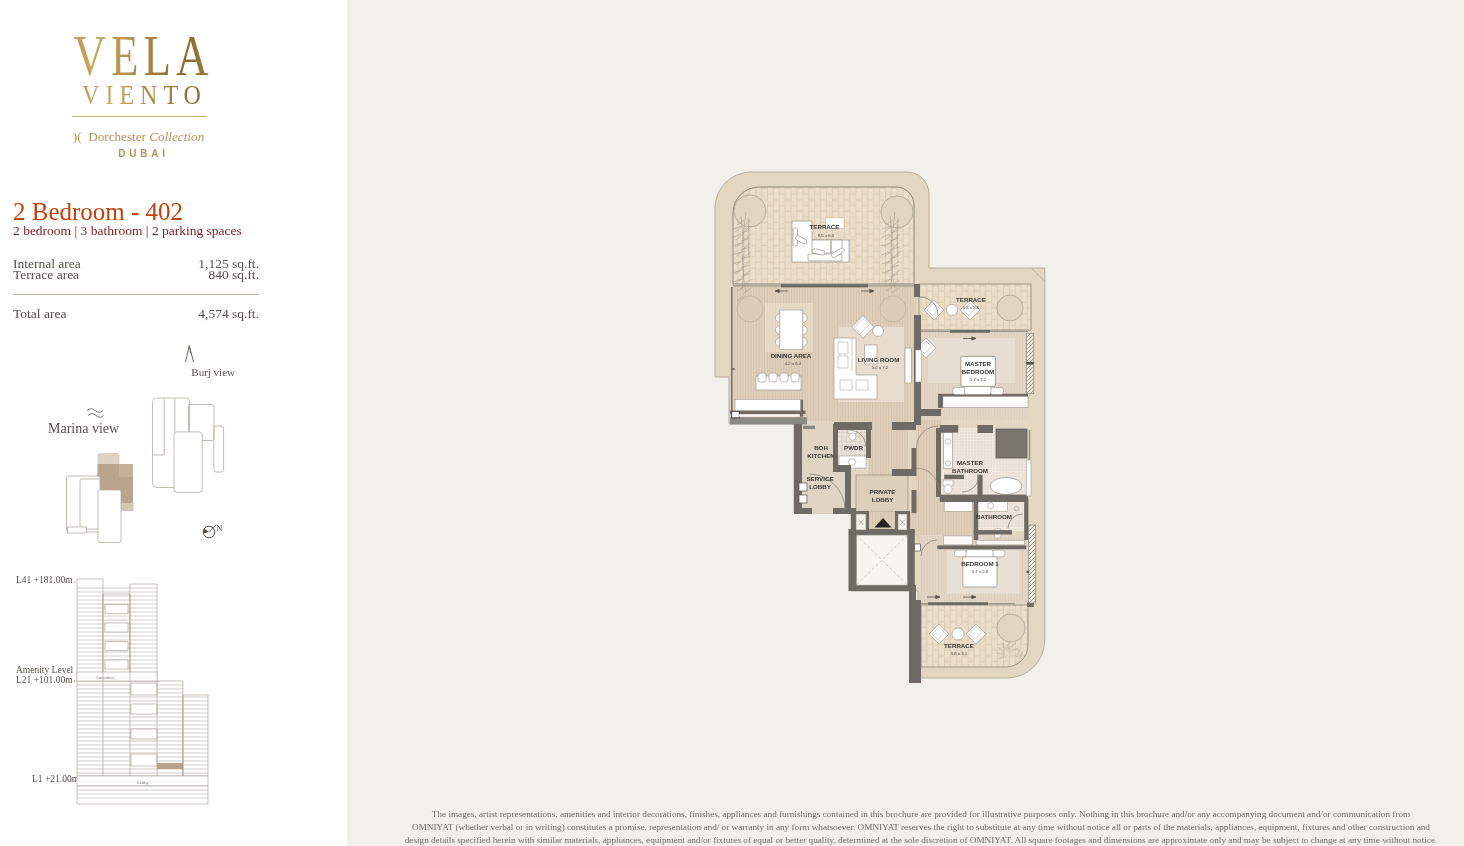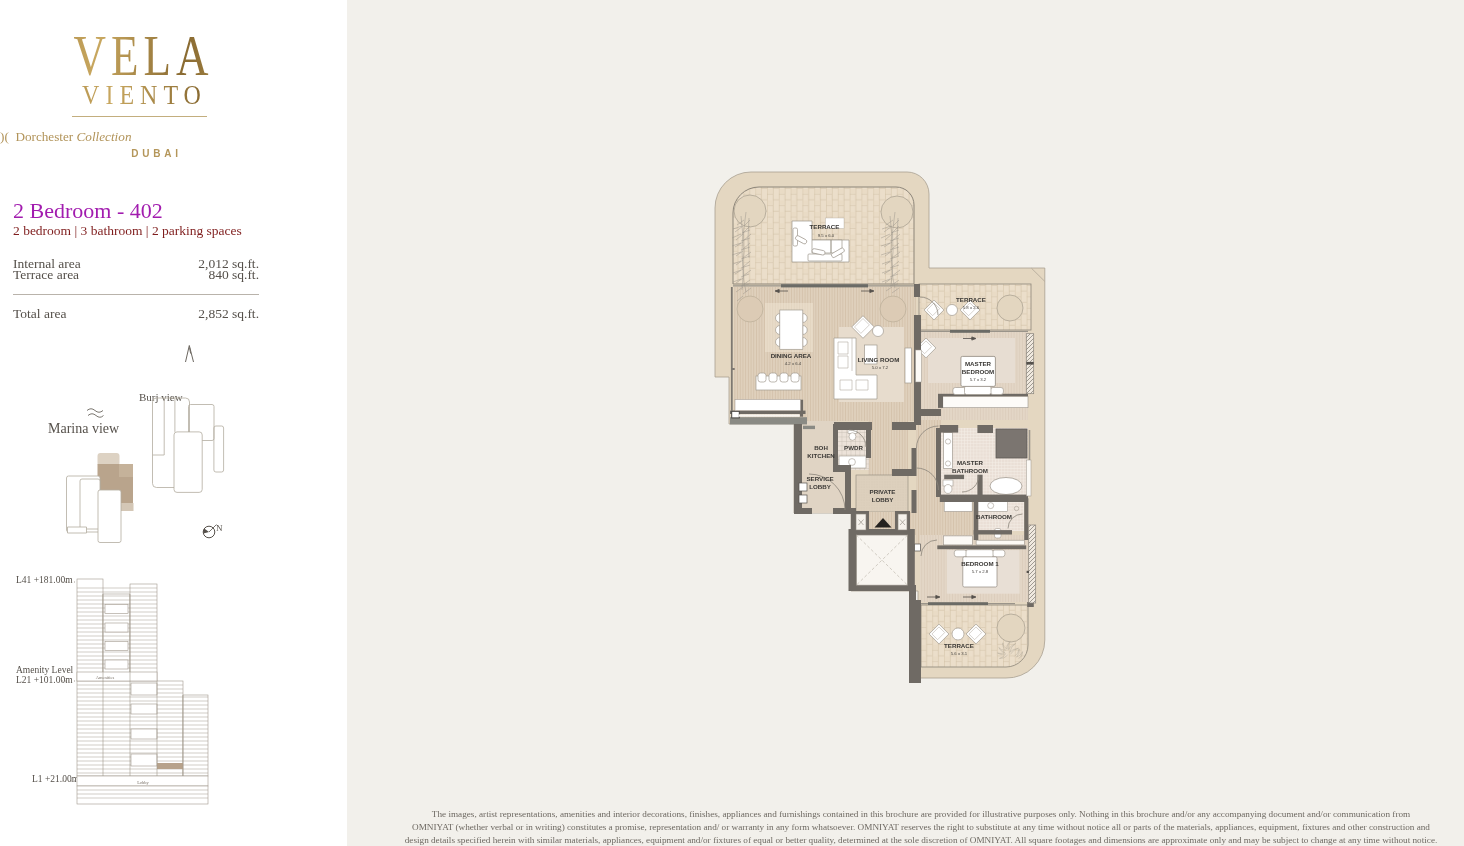--- a/index.html
+++ b/index.html
@@ -13,35 +13,35 @@
         letter-spacing:5px;padding-left:5px;font-weight:400;
         transform:scaleY(1.26);transform-origin:top;
         background:linear-gradient(100deg,#997739 0%,#c8a75f 35%,#8a6b32 65%,#c2a159 100%);
         -webkit-background-clip:text;background-clip:text;color:transparent;}
   #viento{left:0;top:82px;width:277px;text-align:center;font-size:24px;line-height:1;
         letter-spacing:6px;padding-left:6px;font-weight:400;
         transform:scaleY(1.10);transform-origin:top;
         background:linear-gradient(100deg,#997739 0%,#c8a75f 40%,#8a6b32 70%,#c2a159 100%);
         -webkit-background-clip:text;background-clip:text;color:transparent;}
   #goldline{left:72px;top:116px;width:135px;height:1px;background:#c3ae7e;}
-  #dorch{left:0;top:129px;width:277px;font-size:13.2px;color:#b2945a;}
+  #dorch{left:0;top:129px;width:277px;text-align:center;font-size:13.2px;color:#b2945a;}
   #dorch .coll{font-style:italic;}
   #dubai{left:0;top:148px;width:277px;text-align:center;font-size:10px;letter-spacing:3.8px;
-        padding-left:18px;color:#b4965a;font-weight:bold;font-family:"Liberation Sans",sans-serif;}
+        padding-left:5px;color:#b4965a;font-weight:bold;font-family:"Liberation Sans",sans-serif;}
   
-  #h1{left:13px;top:198px;font-size:22px;color:#a21caf;}
+  #h1{left:13px;top:198px;font-size:25px;color:#c2410c;}
   #h2{left:13px;top:223px;font-size:13.5px;color:#7f1d1d;}
   .row{left:13px;width:246px;font-size:13.5px;color:#55504a;}
   .row b{float:right;font-weight:normal;}
   #r1{top:256px}
   #r2{top:267px}
   #rline{left:13px;top:294px;width:246px;height:1px;background:#b9b3ab;}
   #r3{top:306px}
   
-  #burjtxt{left:139px;top:366px;width:96px;text-align:left;font-size:11px;color:#57524c;margin-top:25px;}
+  #burjtxt{left:139px;top:366px;width:96px;text-align:right;font-size:11px;color:#57524c;}
   #marinatxt{left:48px;top:421px;width:96px;font-size:14px;color:#57524c;}
   
   .elab{font-size:9.5px;color:#55504a;}
   #e1{left:16px;top:575px;}
   #e2{left:16px;top:665px;}
   #e3{left:16px;top:675px;}
   #e4{left:32px;top:774px;}
   
   #disc{left:378px;top:808px;width:1086px;text-align:center;font-size:9.2px;line-height:13px;color:#6e6962;}
 </style>
@@ -57,27 +57,27 @@
 <div class="abs" id="goldline"></div>
 
 <div class="abs" id="dorch">)(&nbsp;&nbsp;Dorchester <span class="coll">Collection</span></div>
 
 <div class="abs" id="dubai">DUBAI</div>
 
 <div class="abs" id="h1">2 Bedroom - 402</div>
 
 <div class="abs" id="h2">2 bedroom | 3 bathroom | 2 parking spaces</div>
 
-<div class="abs row" id="r1">Internal area<b>2,012 sq.ft.</b></div>
+<div class="abs row" id="r1">Internal area<b>1,125 sq.ft.</b></div>
 
 <div class="abs row" id="r2">Terrace area<b>840 sq.ft.</b></div>
 
 <div class="abs" id="rline"></div>
 
-<div class="abs row" id="r3">Total area<b>2,852 sq.ft.</b></div>
+<div class="abs row" id="r3">Total area<b>4,574 sq.ft.</b></div>
 
 <div class="abs" id="burjtxt">Burj view</div>
 
 <div class="abs" id="marinatxt">Marina view</div>
 
 <div class="abs elab" id="e1">L41 +181.00m</div>
 
 <div class="abs elab" id="e2">Amenity Level</div>
 
 <div class="abs elab" id="e3">L21 +101.00m</div>

